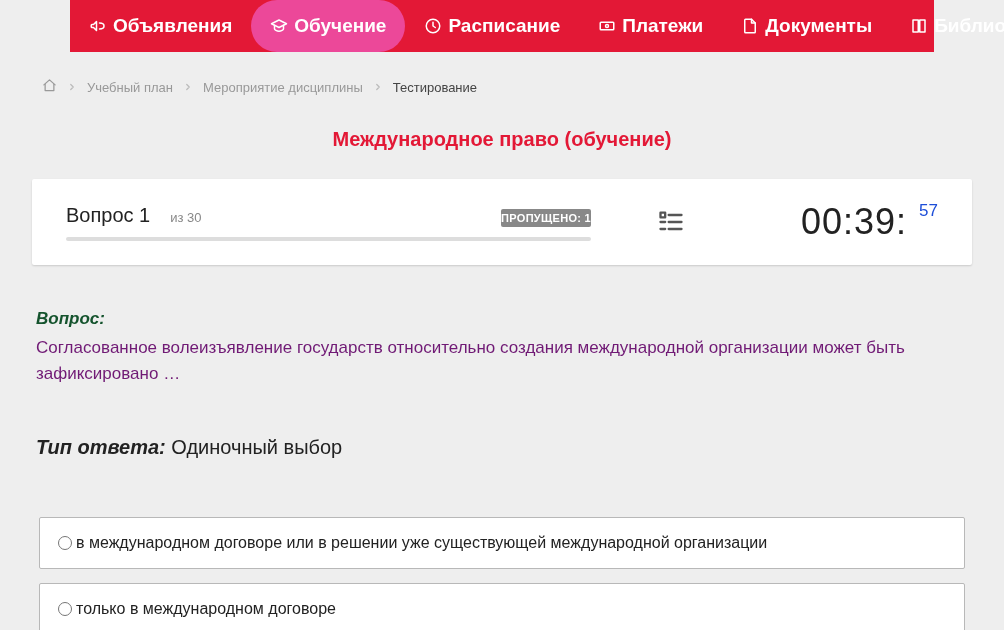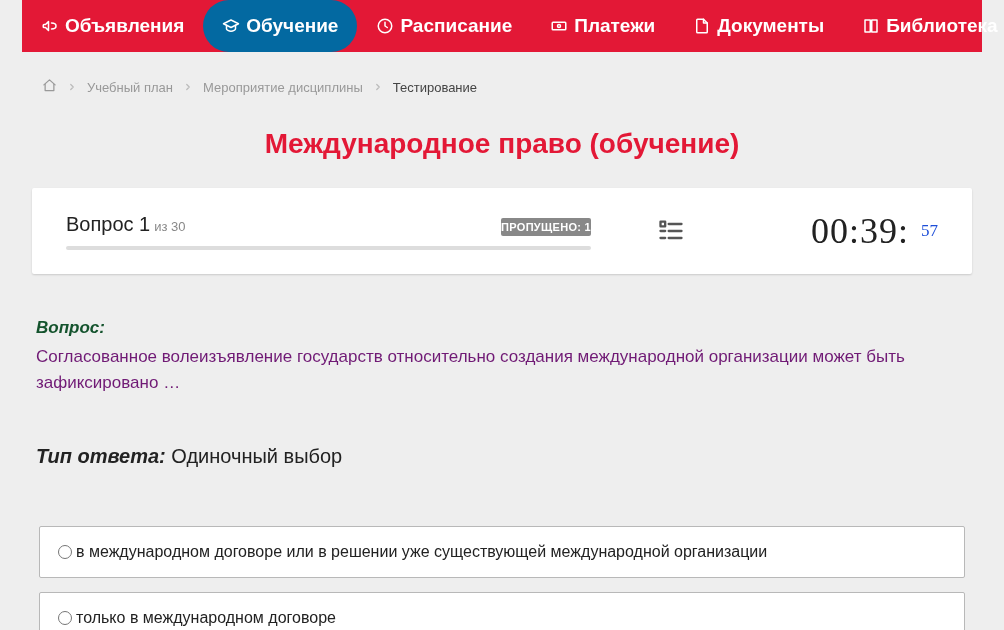--- a/index.html
+++ b/index.html
@@ -22,40 +22,40 @@
     position: relative;
   }
   .page {
     width: 970px;
     margin: 0 auto;
     padding-bottom: 40px;
   }
 
   
   .topnav {
-    width: 960px;
+    width: 864px;
     margin: 0 auto;
     background: #e31836;
     display: flex;
     align-items: stretch;
     height: 52px;
   }
   .nav-item {
     display: flex;
     align-items: center;
     gap: 6px;
     padding: 0 19px;
     color: #fff;
     font-size: 19px;
     font-weight: 600;
     cursor: pointer;
     white-space: nowrap;
   }
   .nav-item.active {
-    background: #0369a1;
+    background: #ec4899;
     border-radius: 26px;
   }
   .nav-icon {
     display: inline-flex;
     align-items: center;
     justify-content: center;
   }
 
   
   .breadcrumb {
@@ -78,21 +78,21 @@
     display: inline-flex;
   }
   .breadcrumb .bc-current {
     color: #444;
   }
 
   
   .page-title {
     text-align: center;
     color: #e31836;
-    font-size: 28px;
+    font-size: 20px;
     font-weight: 700;
     margin: 22px auto 28px;
   }
 
   
   .status-card {
     width: 940px;
     margin: 0 auto;
     background: #fff;
     border-radius: 2px;
@@ -103,21 +103,21 @@
   }
   .status-left {
     flex: 0 0 525px;
     display: flex;
     flex-direction: column;
     gap: 10px;
   }
   .status-q-row {
     display: flex;
     align-items: baseline;
-    gap: 4px;
+    gap: 20px;
   }
   .q-number {
     font-size: 20px;
     font-weight: 500;
     color: #222;
   }
   .q-total {
     font-size: 13px;
     color: #888;
   }
@@ -144,24 +144,23 @@
     justify-content: center;
   }
   .list-icon-btn {
     color: #555;
     cursor: pointer;
     display: inline-flex;
   }
   .status-right {
     margin-left: auto;
     display: flex;
-    align-items: center;
+    align-items: flex-start;
     font-weight: 400;
     color: #222;
-    font-family: Liberation Serif, serif;
   }
   .timer-main {
     font-size: 36px;
     letter-spacing: 1px;
   }
   .timer-sec {
     font-size: 17px;
     color: #1d4ed8;
     margin-left: 12px;
   }

